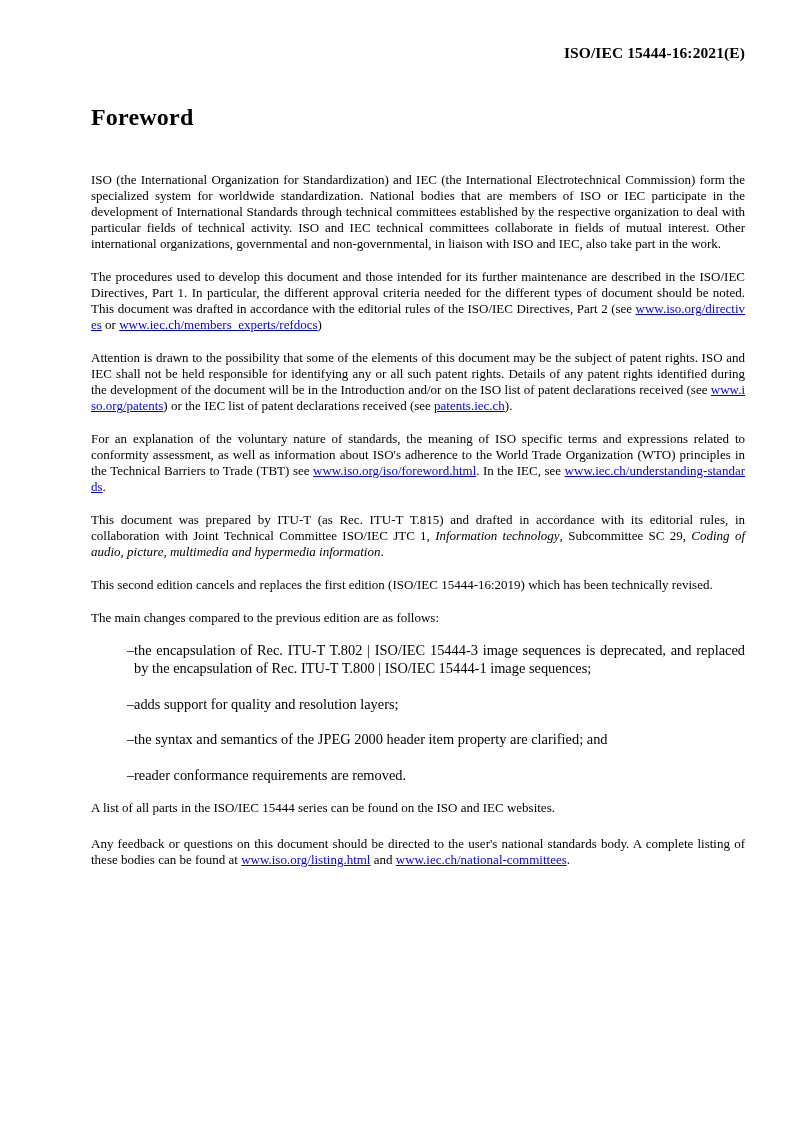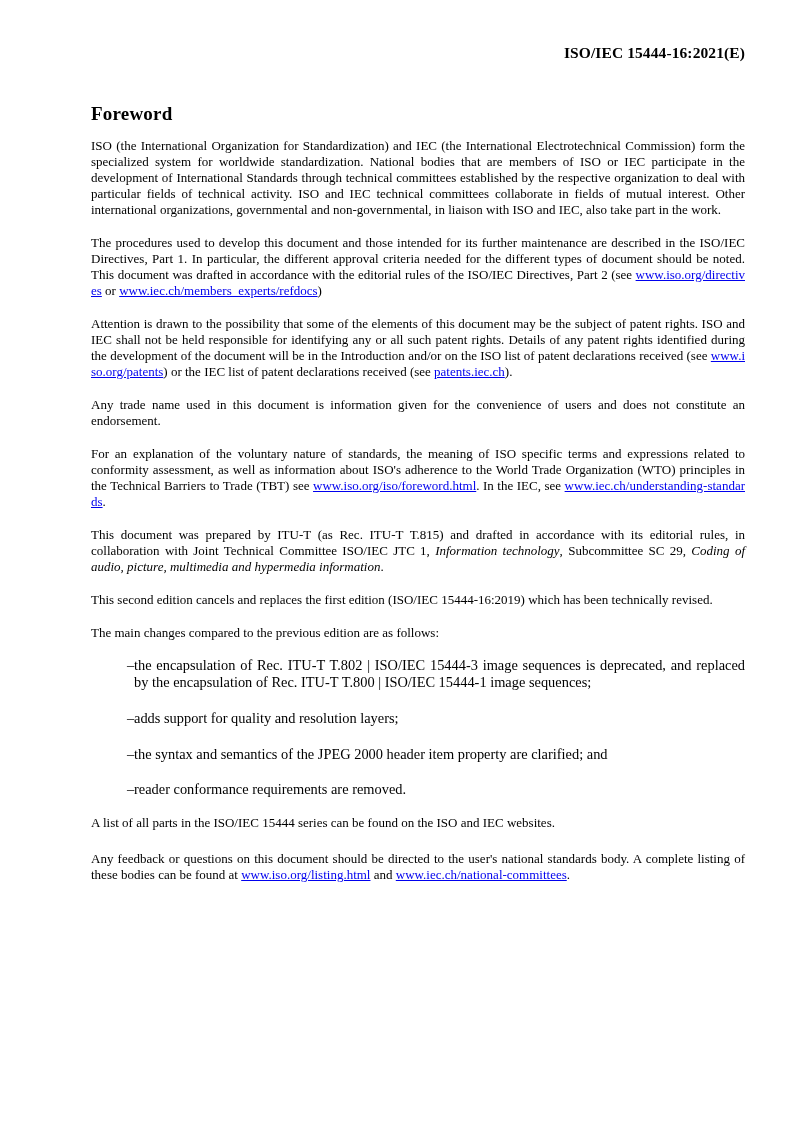--- a/index.html
+++ b/index.html
@@ -38,23 +38,23 @@
 
   
   .content {
     position: absolute;
     left: 91px;
     top: 104px;
     width: 654px;
   }
 
   h1.title {
-    font-size: 19px;
+    font-size: 24px;
     font-weight: bold;
-    margin: 0 0 13px 0;
+    margin: 0 0 42px 0;
     line-height: 1.1;
     letter-spacing: 0.2px;
   }
 
   p.para {
     font-size: 13px;
     line-height: 16px;
     margin: 0 0 17px 0;
     text-align: justify;
     text-justify: inter-word;
@@ -132,21 +132,20 @@
     <p class="para">ISO (the International Organization for Standardization) and IEC (the International Electrotechnical Commission) form the specialized system for worldwide standardization. National bodies that are members of ISO or IEC participate in the development of International Standards through technical committees established by the respective organization to deal with particular fields of technical activity. ISO and IEC technical committees collaborate in fields of mutual interest. Other international organizations, governmental and non-governmental, in liaison with ISO and IEC, also take part in the work.</p>
 
     <p class="para">
       <span>The procedures used to develop this document and those intended for its further maintenance are described in the ISO/IEC Directives, Part 1. In particular, the different approval criteria needed for the different types of document should be noted. This document was drafted in accordance with the editorial rules of the ISO/IEC Directives, Part 2 (see </span><a class="link" href="#">www.iso.org/directives</a><span> or </span><a class="link" href="#">www.iec.ch/members_experts/refdocs</a><span>)</span>
     </p>
 
     <p class="para">
       <span>Attention is drawn to the possibility that some of the elements of this document may be the subject of patent rights. ISO and IEC shall not be held responsible for identifying any or all such patent rights. Details of any patent rights identified during the development of the document will be in the Introduction and/or on the ISO list of patent declarations received (see </span><a class="link" href="#">www.iso.org/patents</a><span>) or the IEC list of patent declarations received (see </span><a class="link" href="#">patents.iec.ch</a><span>).</span>
     </p>
 
-    <p class="para">Any trade name used in this document is information given for the convenience of users and does not constitute an endorsement.</p>
 
     <p class="para">
       <span>For an explanation of the voluntary nature of standards, the meaning of ISO specific terms and expressions related to conformity assessment, as well as information about ISO's adherence to the World Trade Organization (WTO) principles in the Technical Barriers to Trade (TBT) see </span><a class="link" href="#">www.iso.org/iso/foreword.html</a><span>. In the IEC, see </span><a class="link" href="#">www.iec.ch/understanding-standards</a><span>.</span>
     </p>
 
     <p class="para">
       <span>This document was prepared by ITU-T (as Rec. ITU-T T.815) and drafted in accordance with its editorial rules, in collaboration with Joint Technical Committee ISO/IEC JTC 1, </span><em class="it">Information technology</em><span>, Subcommittee SC 29, </span><em class="it">Coding of audio, picture, multimedia and hypermedia information</em><span>.</span>
     </p>
 
     <p class="para left">This second edition cancels and replaces the first edition (ISO/IEC 15444-16:2019) which has been technically revised.</p>

